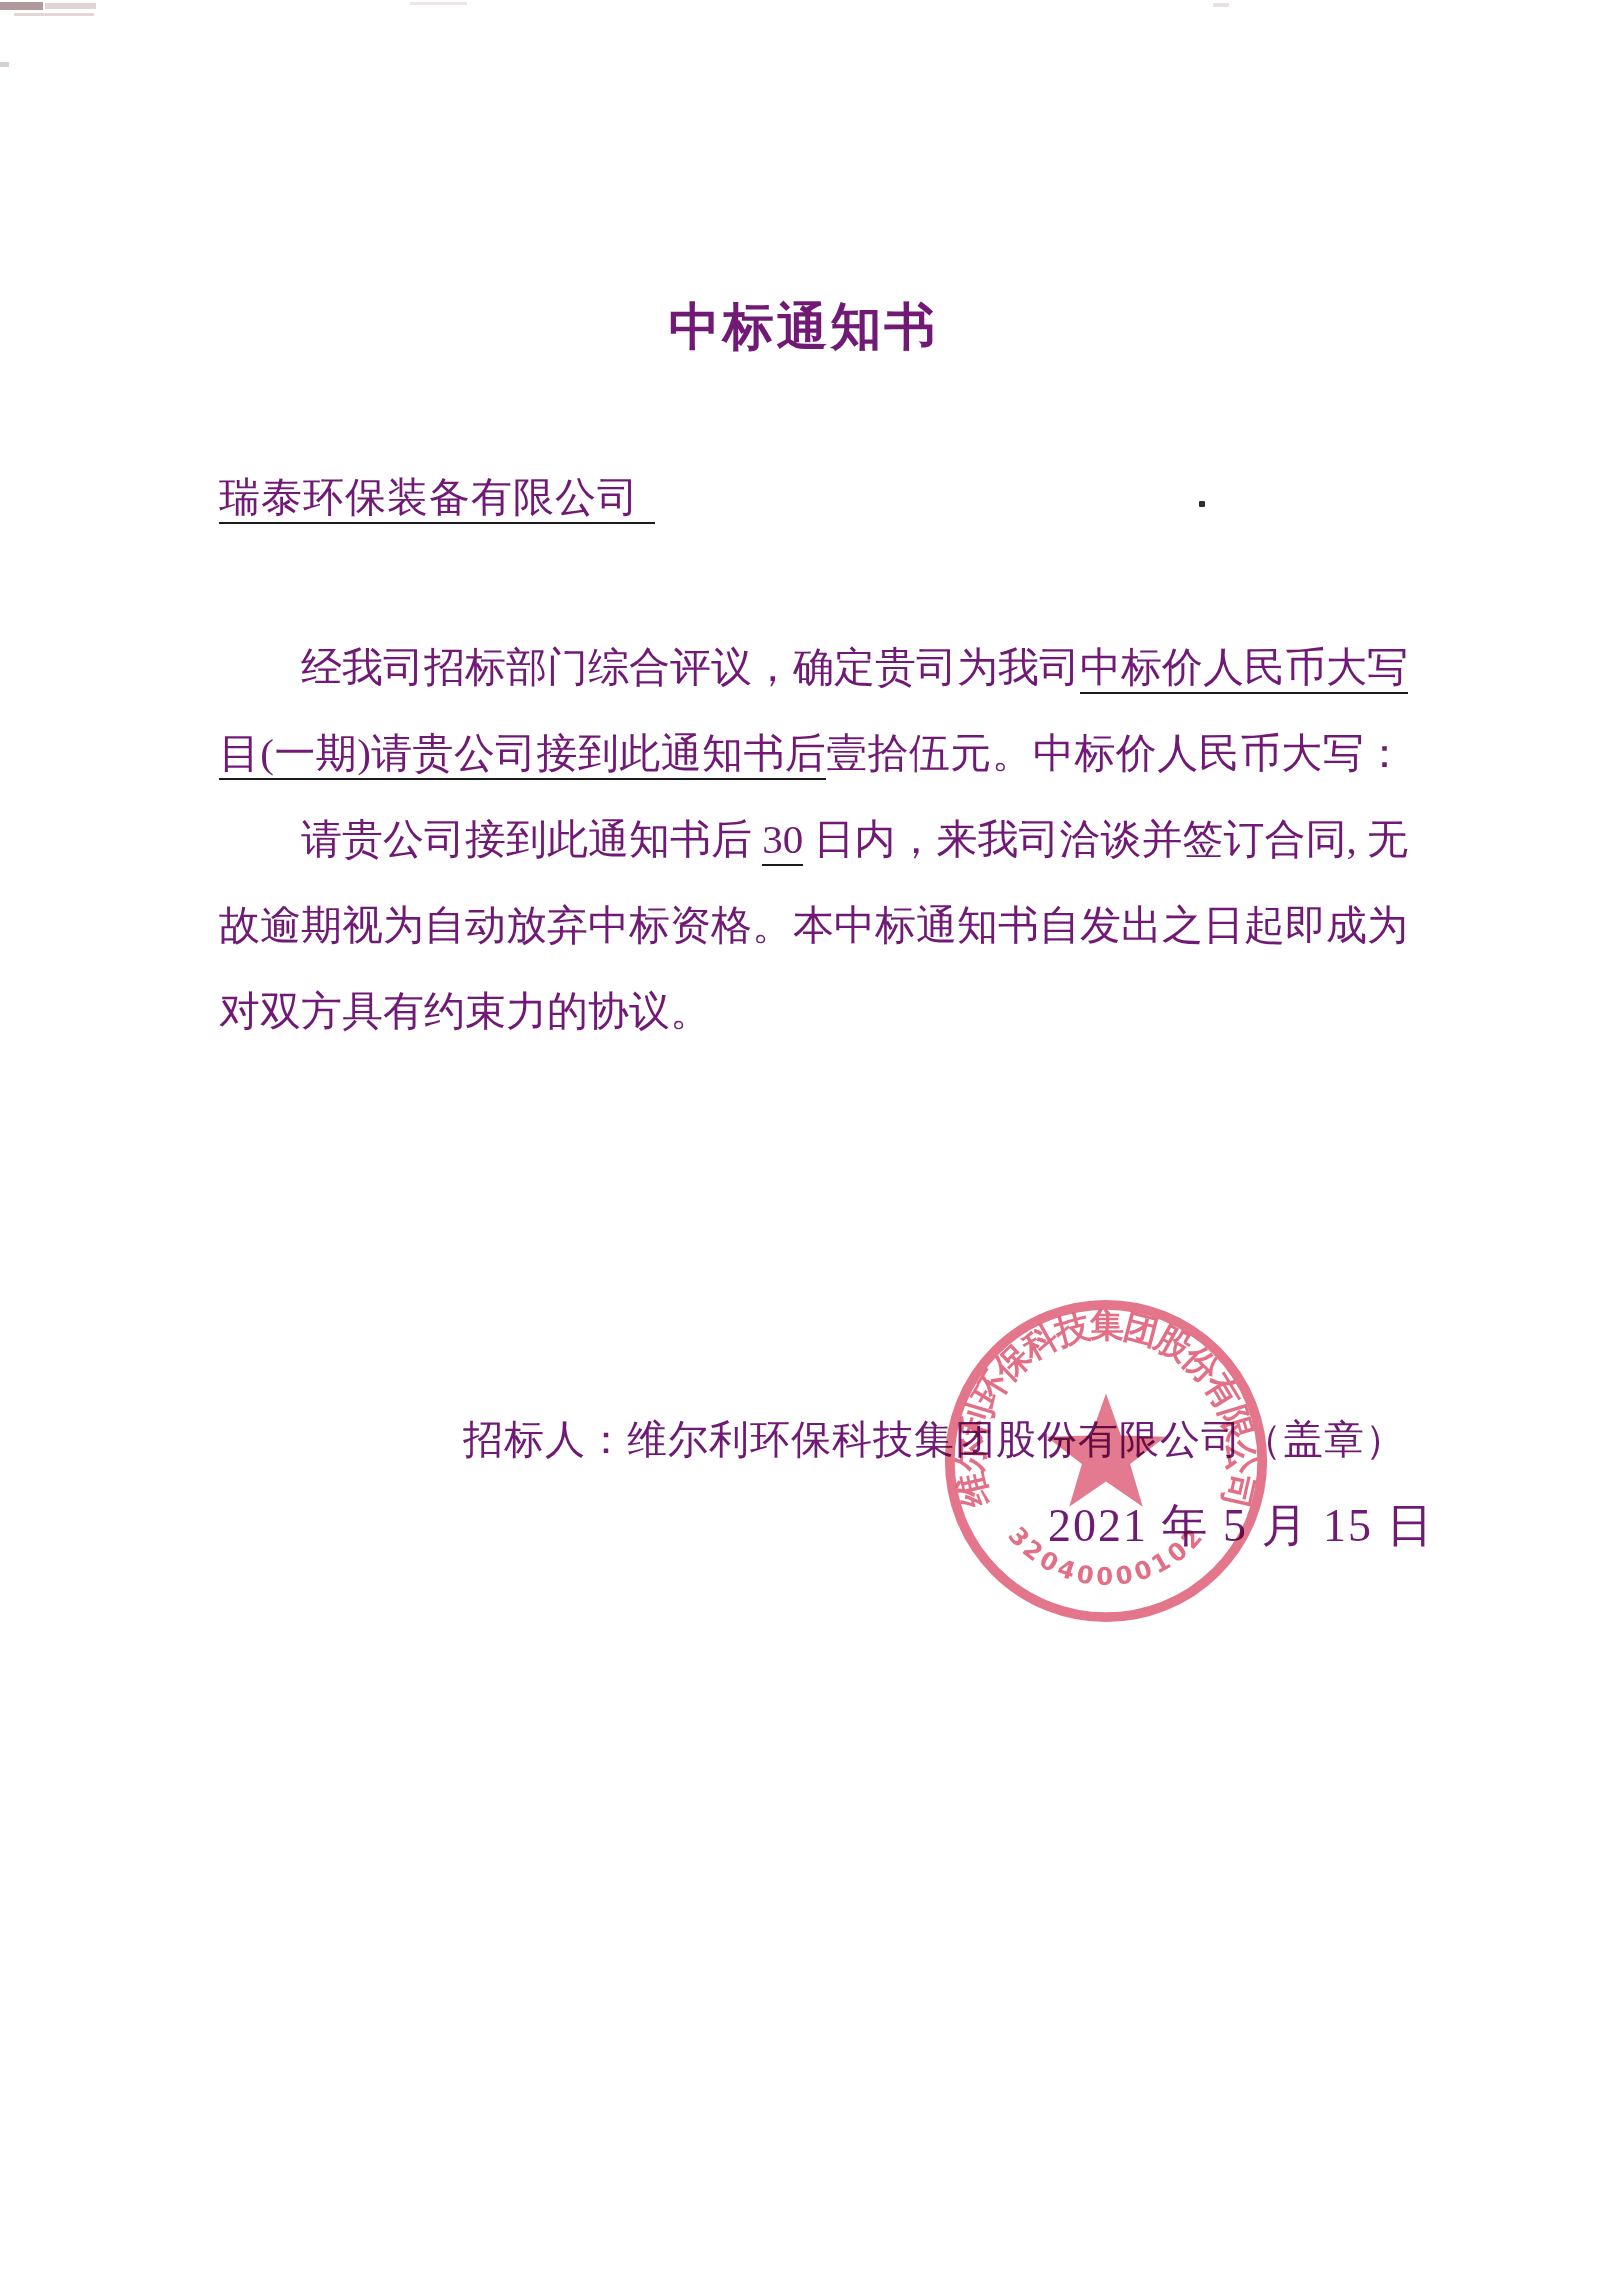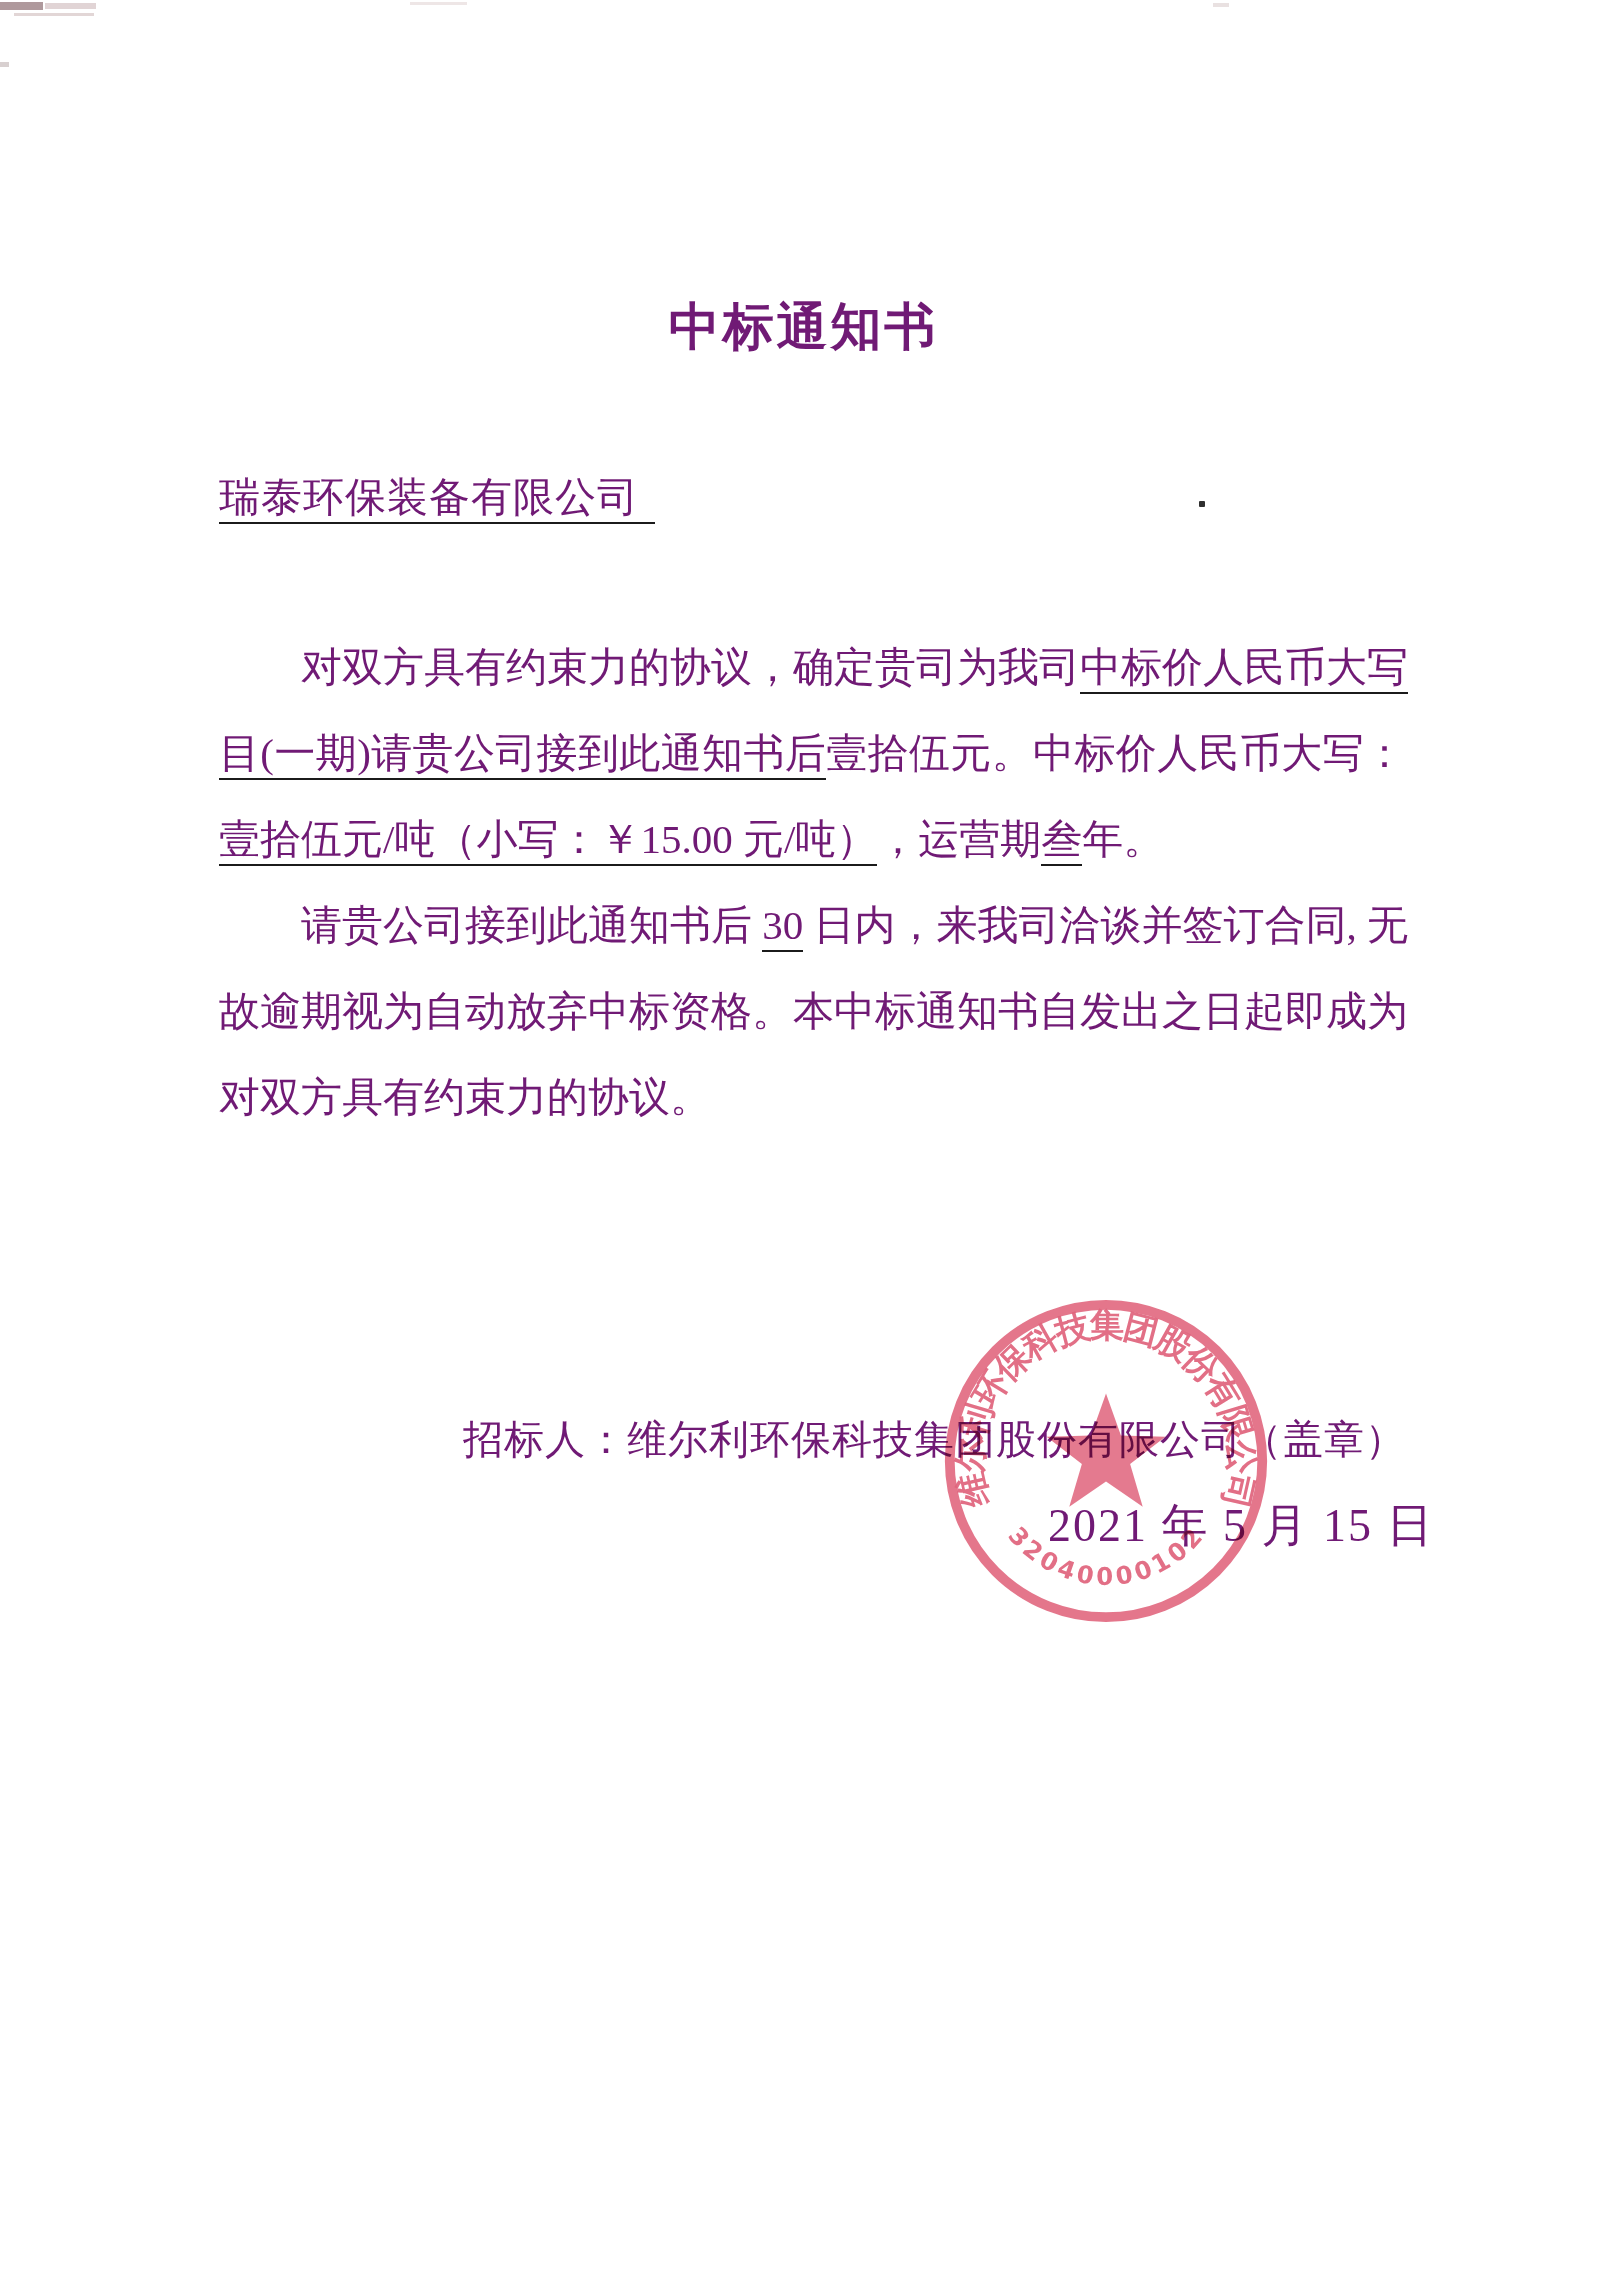--- a/index.html
+++ b/index.html
@@ -88,23 +88,22 @@
   <div class="artifact a6"></div>
   <div class="speck"></div>
 
   <div class="title">中标通知书</div>
 
   <div class="addressee">
     <span class="u">瑞泰环保装备有限公司</span>
   </div>
 
   <div class="bodytext">
-      <div class="line indent"><span>对双方具有约束力的协议，确定贵司为我司</span><span class="u">中标价人民币大写</span></div>
+      <div class="line indent"><span>经我司招标部门综合评议，确定贵司为我司</span><span class="u">中标价人民币大写</span></div>
       <div class="line"><span class="u">目(一期)请贵公司接到此通知书后</span><span>壹拾伍元。中标价人民币大写：</span></div>
-      <div class="line short"><span class="u">壹拾伍元/吨（小写：￥15.00 元/吨）</span><span>，运营期</span><span class="u">叁</span><span>年。</span></div>
       <div class="line indent"><span>请贵公司接到此通知书后 </span><span class="u">30</span><span> 日内，来我司洽谈并签订合同, 无</span></div>
       <div class="line"><span>故逾期视为自动放弃中标资格。本中标通知书自发出之日起即成为</span></div>
       <div class="line short"><span>对双方具有约束力的协议。</span></div>
     </div>
 
   <div class="signature">招标人：维尔利环保科技集团股份有限公司（盖章）</div>
 
   <div class="dateline">2021 年 5 月 15 日</div>
 
   <div class="seal">

